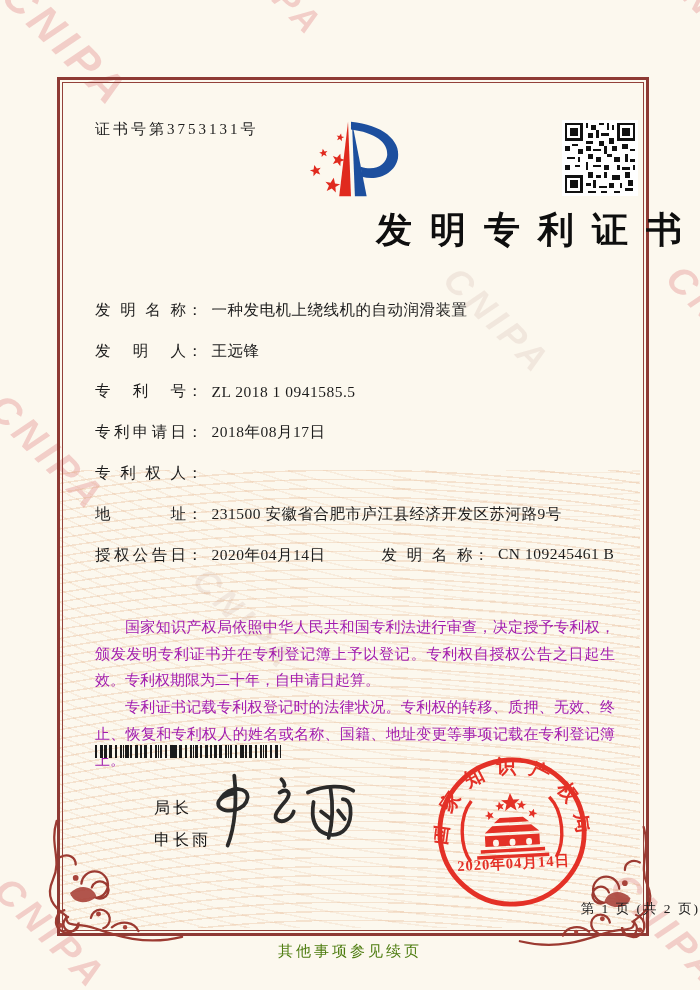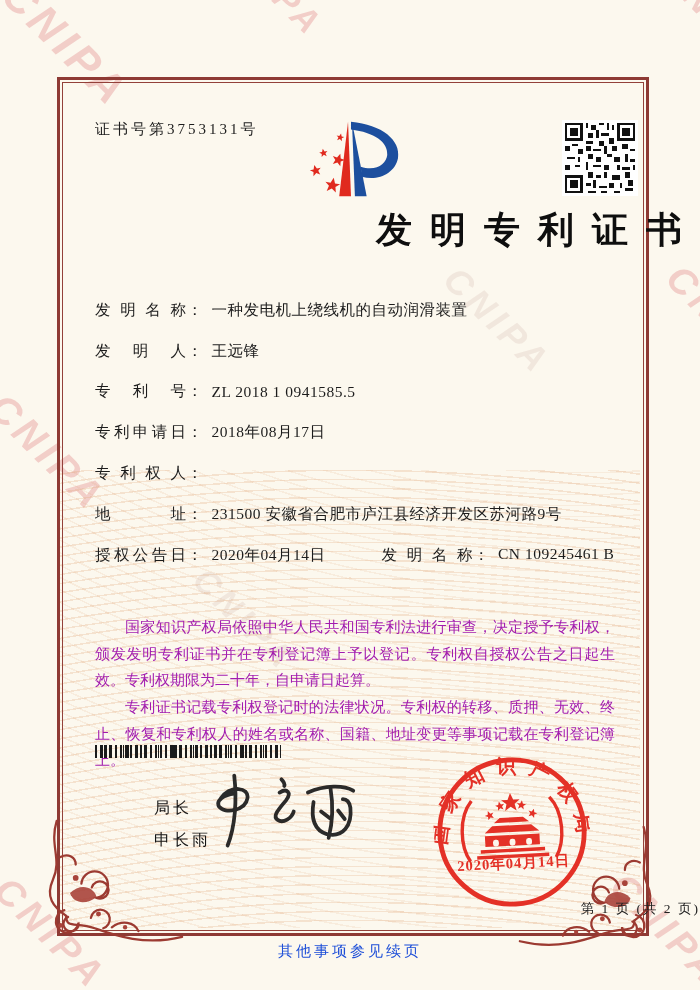--- a/index.html
+++ b/index.html
@@ -40,21 +40,21 @@
   .signer{position:absolute;left:114px;top:792px;font-family:"Liberation Sans","DejaVu Sans",sans-serif;
           font-size:16px;letter-spacing:3px;line-height:32px;color:#141414;margin-left:40px;}
   .sig{position:absolute;left:198px;top:768px;}
   .seal{position:absolute;left:434px;top:754px;transform:rotate(-3deg);opacity:.95;}
   .orn{position:absolute;}
   .orn.left{left:32px;top:816px;}
   .orn.right{left:518px;top:822px;transform:scaleX(-1);}
   .pageno{position:absolute;left:0;top:900px;width:700px;text-align:right;
           font-size:13.5px;letter-spacing:2px;color:#222;}
   .contnote{position:absolute;left:0;top:942px;width:700px;text-align:center;
-            font-size:15px;letter-spacing:3px;color:#1d4ed8;}
+            font-size:15px;letter-spacing:3px;color:#4d7c0f;}
 </style>
 </head>
 <body>
 
 <div class="page">
 
   <div class="wm" style="left:-14px;top:18px;font-size:44px;">CNIPA</div>
   <div class="wm" style="left:208px;top:-34px;font-size:34px;">CNIPA</div>
   <div class="wm" style="left:648px;top:-6px;font-size:36px;">CNIPA</div>
   <div class="wm" style="left:652px;top:300px;font-size:38px;">CNIPA</div>

